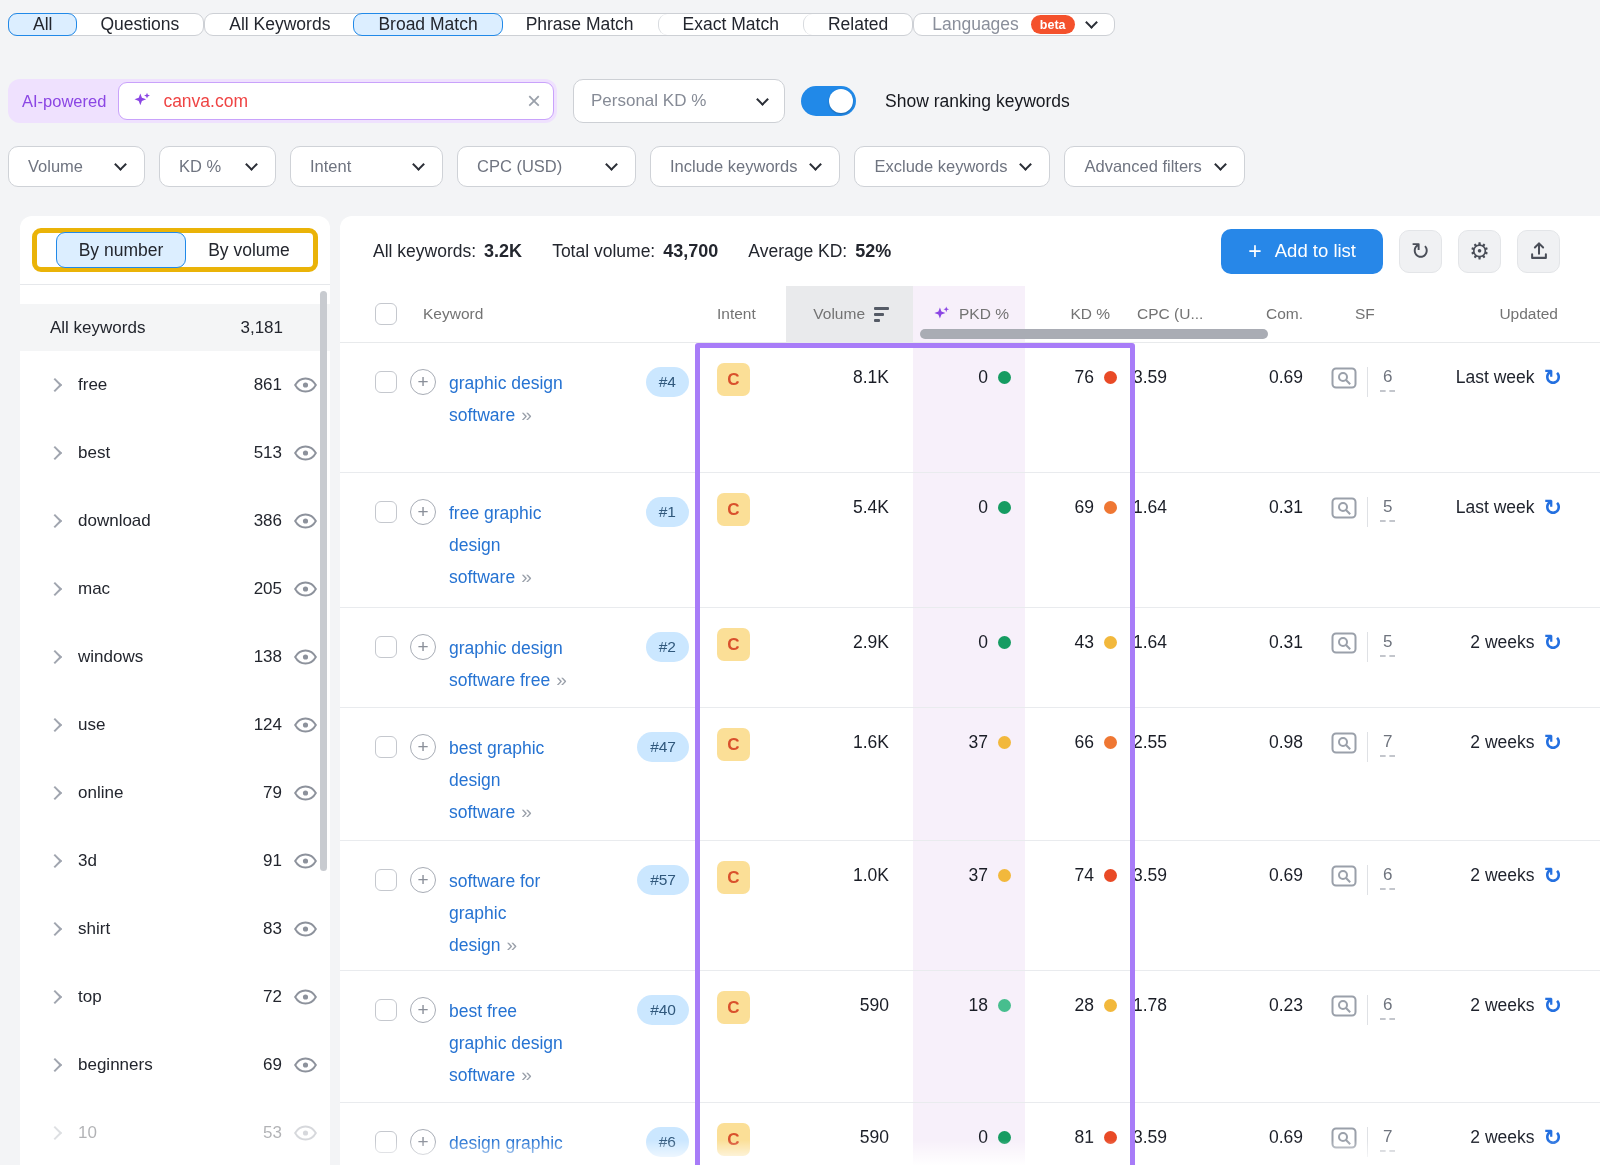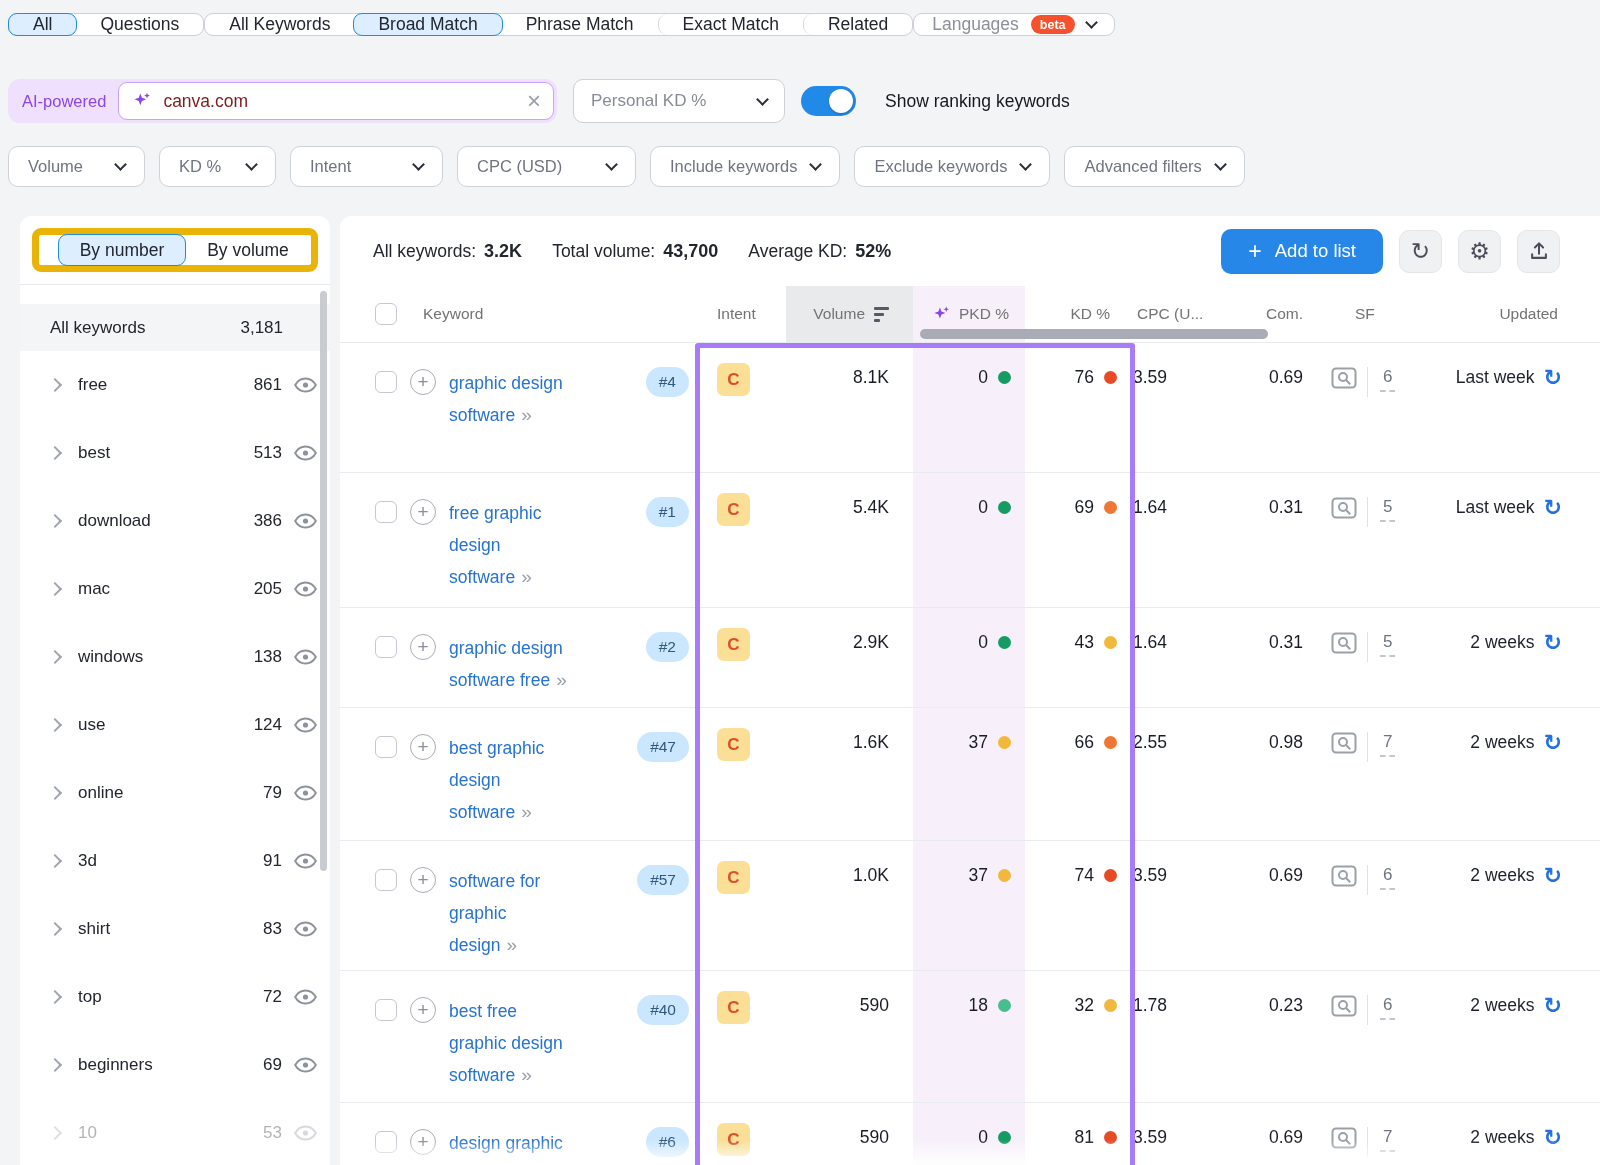--- a/index.html
+++ b/index.html
@@ -20,40 +20,40 @@
   .tab.sel + .tab { border-left:none; }
   .lang-group { display:flex; align-items:center; gap:12px; background:#fff; border:1px solid #CDD0D5; border-radius:9px; padding:0 18px; }
   .lang-label { font-size:17.5px; color:#8A8F9B; }
   .beta-badge { font-size:12.5px; color:#fff; border-radius:10px; padding:2.5px 9px; font-weight:700; }
 
   
   .row-search { display:flex; align-items:center; margin:24px 0 0 8px; height:44px; gap:16px; }
   .ai-pill { display:flex; align-items:center; background:#EFE1FE; border-radius:12px; height:44px; padding:0 3px 0 14px; width:549px; }
   .ai-label { color:#8B46E4; font-size:16.5px; margin-right:12px; white-space:nowrap; }
   .search-box { flex:1; display:flex; align-items:center; gap:11px; background:#fff; border:1.6px solid #C9A2FB; border-radius:9px; height:38px; padding:0 12px 0 13px; }
-  .search-box input { border:none; outline:none; flex:1; font-size:17.5px; color:#7f1d1d; font-family:inherit; background:transparent; }
+  .search-box input { border:none; outline:none; flex:1; font-size:17.5px; color:#ef4444; font-family:inherit; background:transparent; }
   .clear-x { color:#9AA0AA; font-size:24px; line-height:1; cursor:pointer; }
   .kd-select { width:212px; height:44px; background:#fff; border:1px solid #CDD0D5; border-radius:10px; display:flex; align-items:center; justify-content:space-between; padding:0 17px; color:#868B96; font-size:17px; cursor:pointer; }
   .toggle { width:55px; height:30px; border-radius:15px; position:relative; cursor:pointer; }
   .toggle .knob { position:absolute; width:24px; height:24px; border-radius:50%; background:#fff; top:3px; left:28px; box-shadow:0 1px 2px rgba(0,0,0,.25); }
   .toggle-label { font-size:17.5px; color:#16181E; margin-left:13px; }
 
   
   .row-filters { display:flex; gap:14px; margin:23px 0 0 8px; height:41px; }
   .f-pill { background:#fff; border:1px solid #CFD2D7; border-radius:10px; display:flex; align-items:center; justify-content:space-between; padding:0 19px; color:#6F7480; font-size:16.5px; cursor:pointer; white-space:nowrap; }
   .f-pill .chev-d { border-color:#2A2E36; }
   .w-volume{width:137px;} .w-kd{width:117px;} .w-intent{width:153px;} .w-cpc{width:179px;}
   .f-gap { gap:14px; }
 
   
   .content { display:flex; margin-top:29px; padding-left:20px; gap:10px; height:950px; }
 
   
   .sidebar { position:relative; width:310px; background:#fff; border-radius:12px 12px 0 0; overflow:hidden; flex:none; }
-  .seg { display:flex; margin:12px 12px 0 12px; border:7px solid #eab308; border-radius:9px; height:44px;padding-left:20px; }
+  .seg { display:flex; margin:12px 12px 0 12px; border:5px solid #eab308; border-radius:9px; height:44px;padding-left:20px; }
   .seg-btn { flex:1; display:flex; align-items:center; justify-content:center; font-size:17.5px; color:#23262E; border-radius:9px; cursor:pointer; }
   .seg-btn.sel { background:#DCEEFF; border:1.8px solid #2189E8; margin:-1px; }
   .side-divider { border-top:1px solid #E6E8EB; margin-top:12px; }
   .all-row { display:flex; align-items:center; justify-content:space-between; background:#F4F5F6; height:47px; margin-top:19px; padding:0 47px 0 30px; font-size:17px; color:#23262E; cursor:pointer; }
   .grp { display:flex; align-items:center; height:68px; padding:0 13px 0 30px; font-size:17px; cursor:pointer; }
   .grp .chev-r { margin-right:18px; flex:none; }
   .grp .g-label { flex:1; color:#23262E; }
   .grp .g-count { color:#23262E; margin-right:12px; }
   .grp.faded { opacity:.35; }
   .eye { flex:none; display:flex; }
@@ -673,21 +673,21 @@
               <span class="intent-badge" style="color: rgb(217, 80, 44); background-color: rgb(251, 223, 151);">C</span>
             </div>
           <div class="c-vol">
               <span>590</span>
             </div>
           <div class="c-pkd">
               <span>18</span>
               <span class="dot" style="background-color: rgb(71, 190, 142);"></span>
             </div>
           <div class="c-kd">
-              <span>32</span>
+              <span>28</span>
               <span class="dot" style="background-color: rgb(242, 184, 60);"></span>
             </div>
           <div class="c-cpc">
               <span>1.78</span>
             </div>
           <div class="c-com">
               <span>0.23</span>
             </div>
           <div class="c-sf">
             <span>

